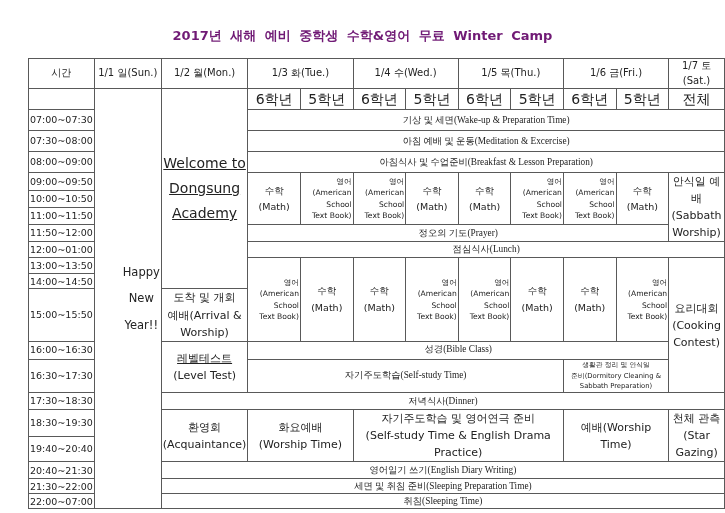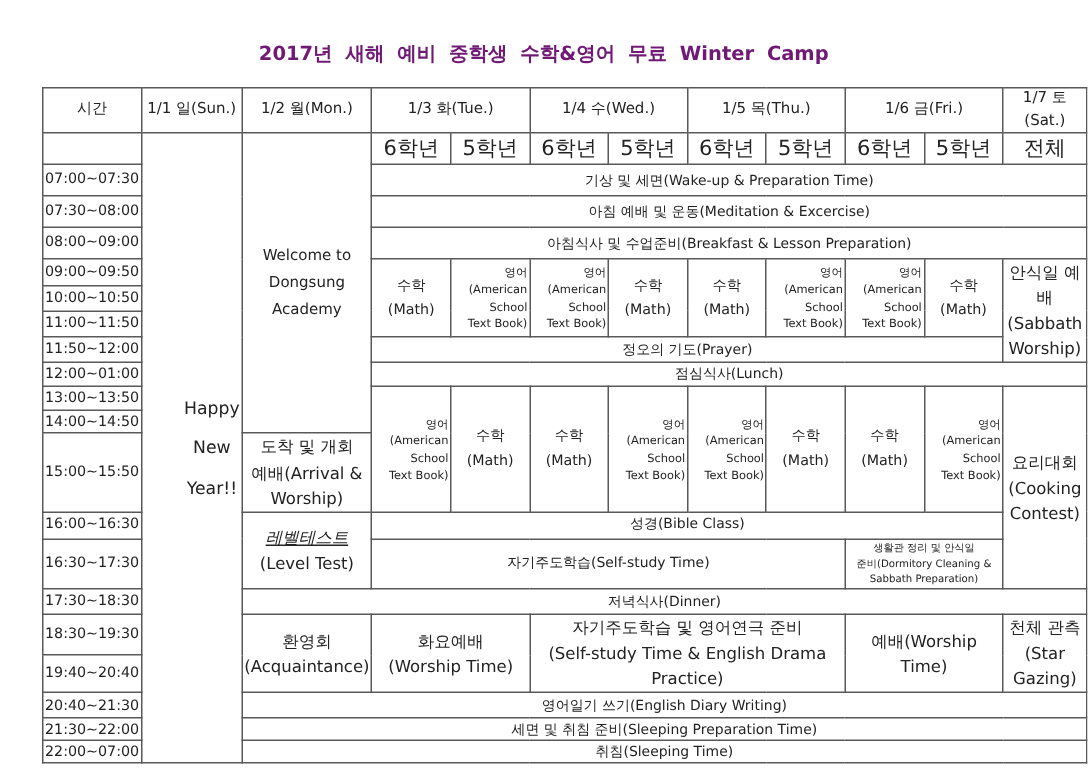--- a/index.html
+++ b/index.html
@@ -26,23 +26,23 @@
     font-size:9.5px; line-height:1.45; color:#222;
   }
   td.hdr { font-size:10px; }
   td.grade { font-size:14px; }
   td.t { font-size:9.5px; }
   td.mth { font-size:9.5px; line-height:1.7; }
   td.en { font-size:7.6px; line-height:1.5;text-align:right; }
   td.mid { font-size:11px; line-height:1.55; }
   td.sm { font-size:6.8px; line-height:1.6; }
   td.hny { font-size:11.5px; line-height:2.3;padding-left:28px; }
-  td.wel { font-size:10px; line-height:1.8; }
-  td.act { font-size:9.3px; }
-  .ul { text-decoration:underline;font-style:italic; }
+  td.wel { font-size:14px; line-height:1.8;text-decoration:underline; }
+  td.act { font-size:9.3px;font-family:Liberation Serif, serif; }
+  .ul { text-decoration:underline; }
 </style>
 </head>
 <body>
 
 <div class="page">
   <div class="title">2017년 새해 예비 중학생 수학&amp;영어 무료 Winter Camp</div>
 
   <table class="schedule">
     <colgroup>
       <col style="width:60px">

